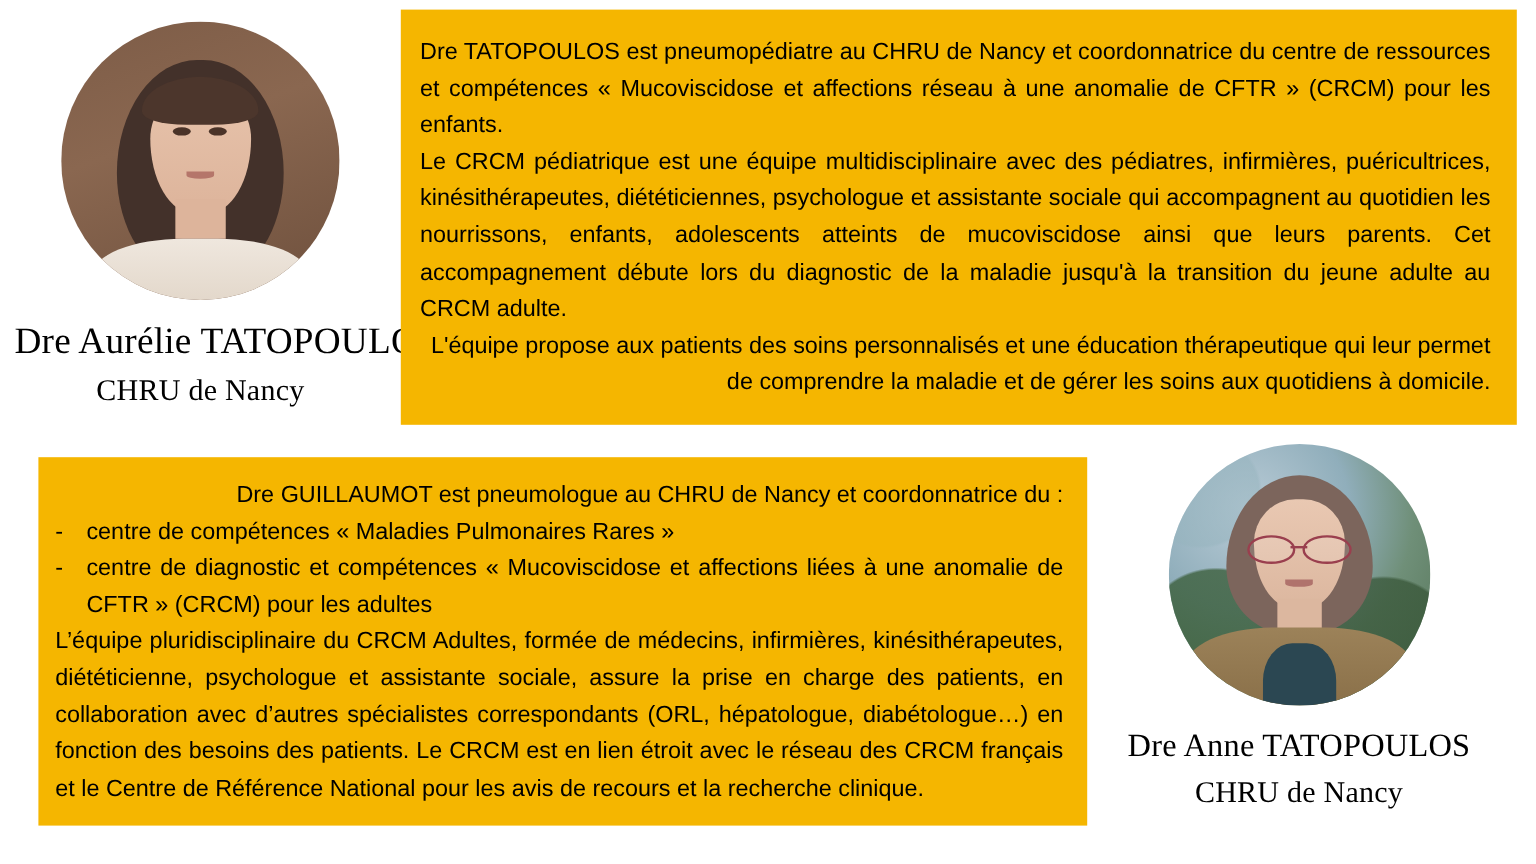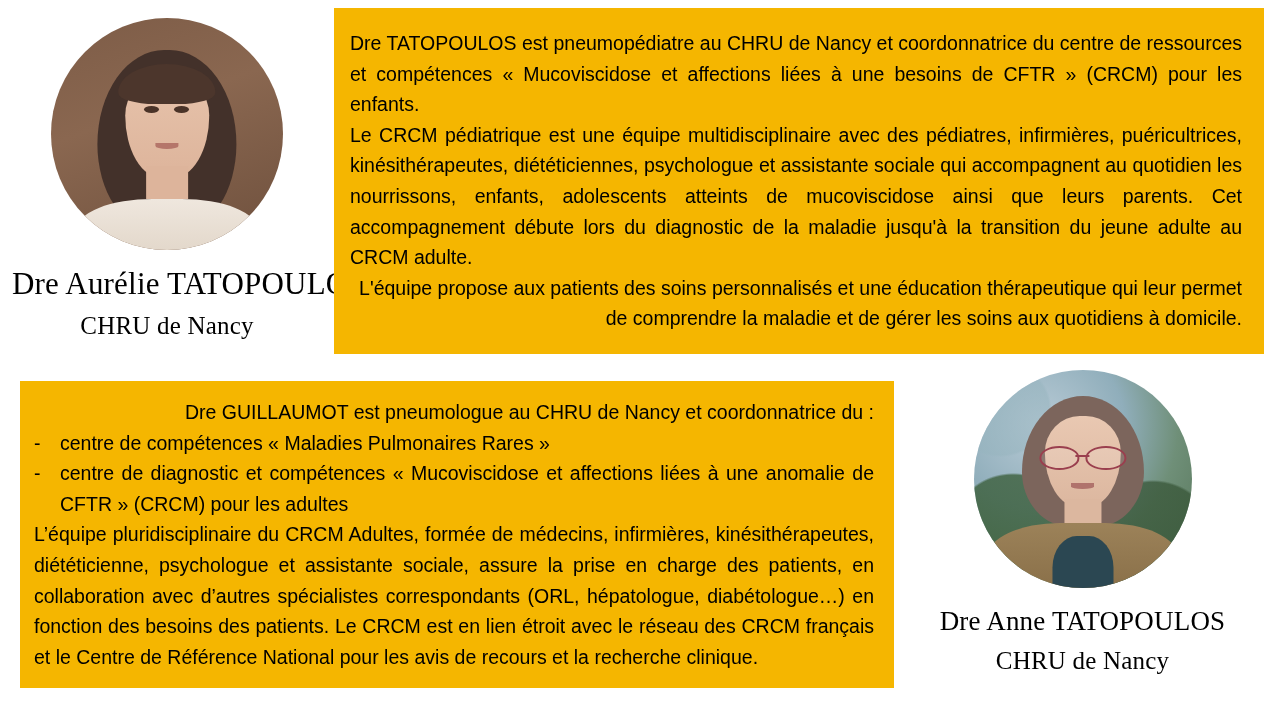--- a/index.html
+++ b/index.html
@@ -298,21 +298,21 @@
     text-align: justify;
   }
 
   #panel-tatopoulos {
     left: 334px;
     top: 8px;
     width: 930px;
     padding: 20px 22px 20px 16px;
   }
   #panel-guillaumot {
-    left: 20px;
+    left: 32px;
     top: 381px;
     width: 874px;
     padding: 16px 20px 16px 14px;
   }
 </style>
 </head>
 <body>
 
 <div class="slide">
 
@@ -327,21 +327,21 @@
         <div class="mouth"></div>
         <div class="neck"></div>
         <div class="top"></div>
       </div>
     </div>
     <div class="profile-name">Dre Aurélie TATOPOULOS</div>
     <div class="profile-org">CHRU de Nancy</div>
   </div>
 
   <div class="panel" id="panel-tatopoulos">
-    <p>Dre TATOPOULOS est pneumopédiatre au CHRU de Nancy et coordonnatrice du centre de ressources et compétences « Mucoviscidose et affections liées à une besoins de CFTR » (CRCM) pour les enfants.</p>
+    <p>Dre TATOPOULOS est pneumopédiatre au CHRU de Nancy et coordonnatrice du centre de ressources et compétences « Mucoviscidose et affections réseau à une anomalie de CFTR » (CRCM) pour les enfants.</p>
     <p>Le CRCM pédiatrique est une équipe multidisciplinaire avec des pédiatres, infirmières, puéricultrices, kinésithérapeutes, diététiciennes, psychologue et assistante sociale qui accompagnent au quotidien les nourrissons, enfants, adolescents atteints de mucoviscidose ainsi que leurs parents.  Cet accompagnement débute lors du diagnostic de la maladie jusqu'à la transition du jeune adulte au CRCM adulte.</p>
     <p class="last">L'équipe propose aux patients des soins personnalisés et une éducation thérapeutique qui leur permet de comprendre la maladie et de gérer les soins aux quotidiens à domicile.</p>
   </div>
 
   <div class="panel" id="panel-guillaumot">
     <p class="last">Dre GUILLAUMOT est pneumologue au CHRU de Nancy et coordonnatrice du :</p>
     <ul>
       <li>
         <span class="dash">-</span>
         <span class="li-text">centre de compétences « Maladies Pulmonaires Rares »</span>

